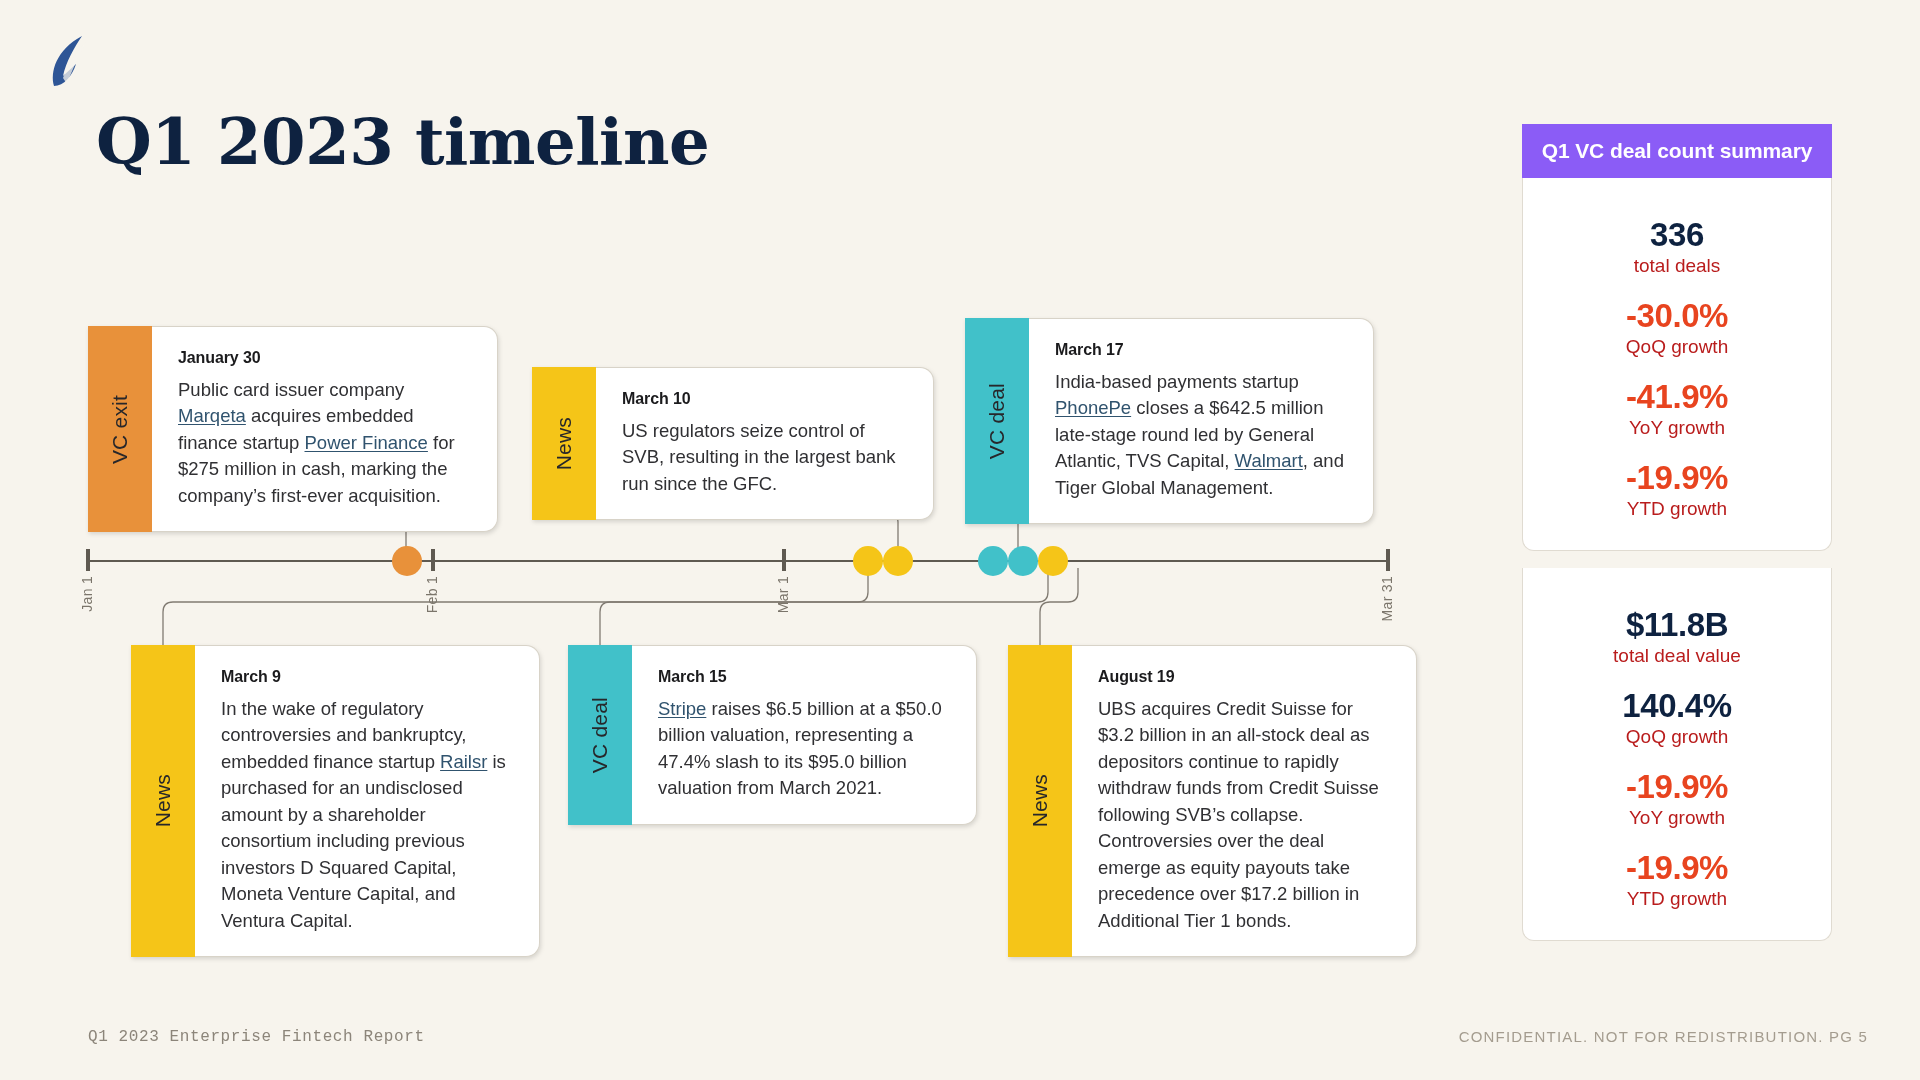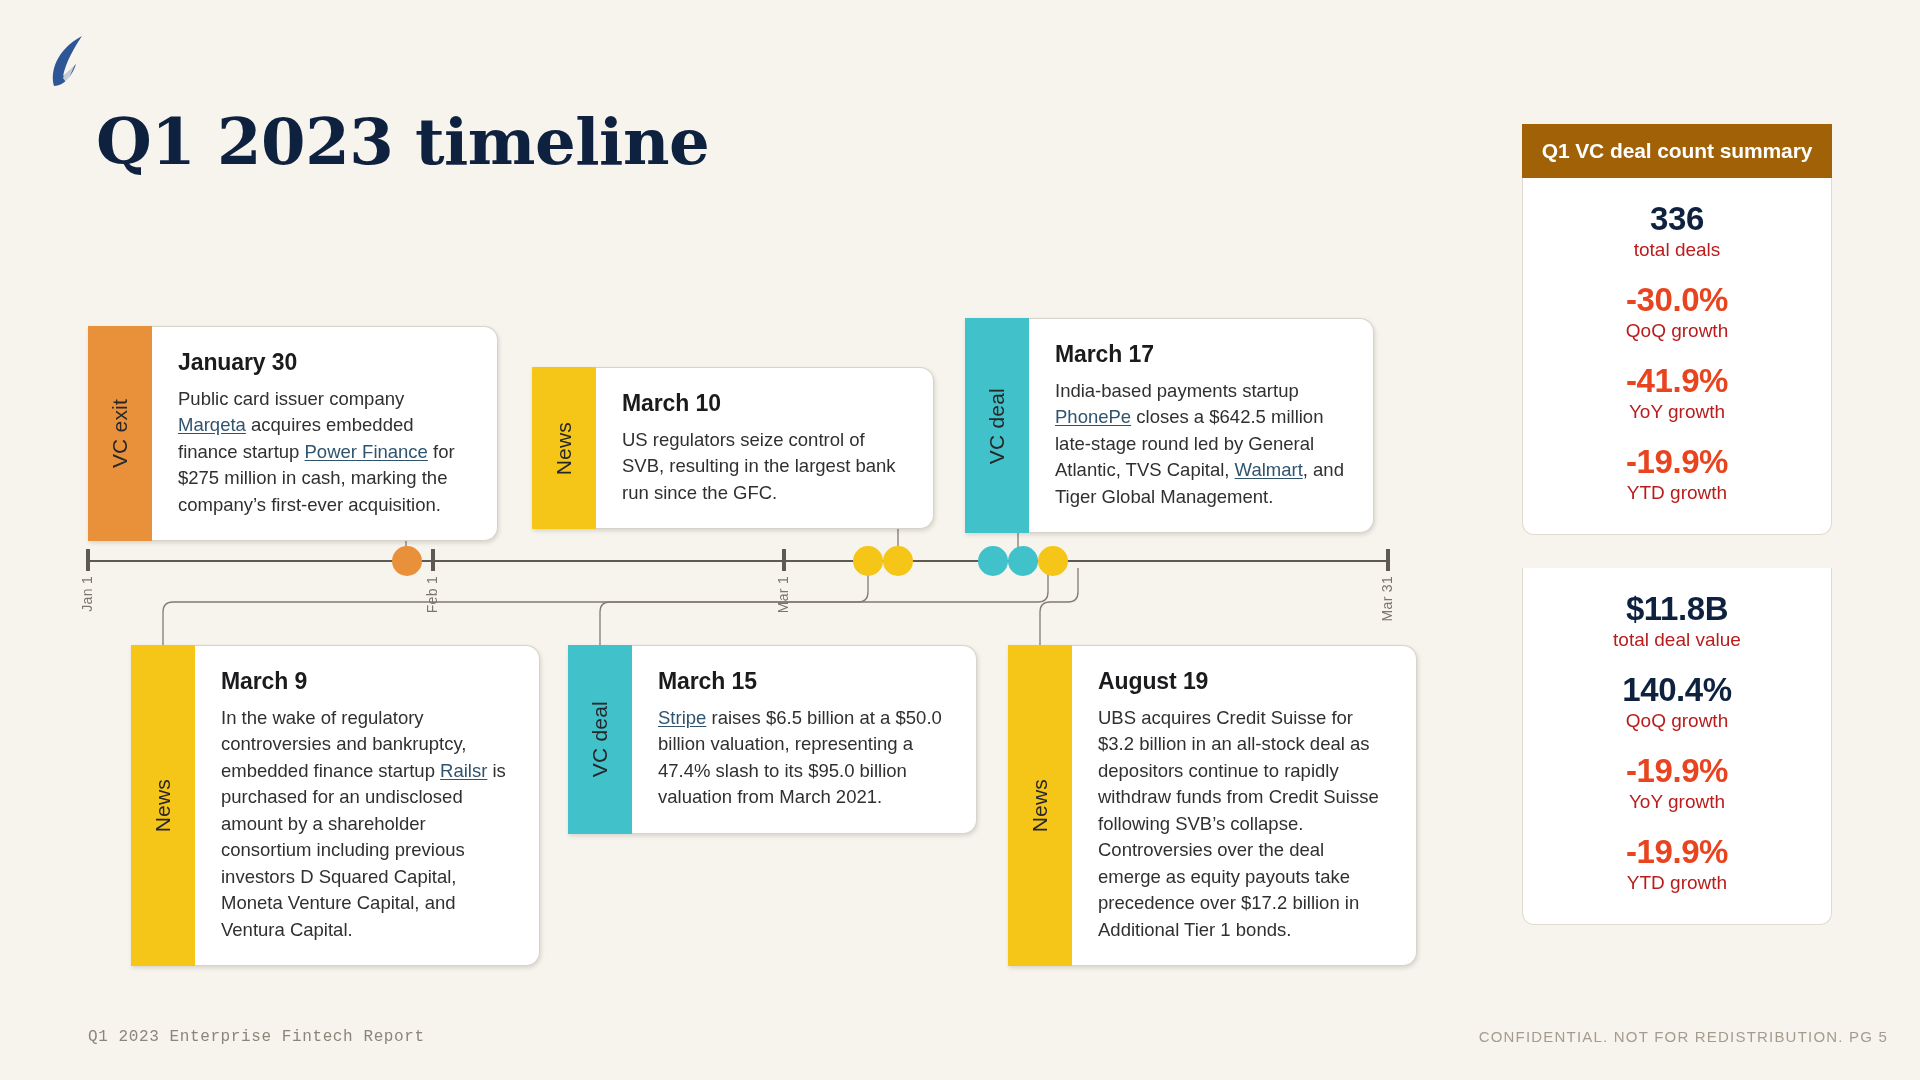--- a/index.html
+++ b/index.html
@@ -61,56 +61,56 @@
     font-family: "Liberation Sans", sans-serif;
     white-space: nowrap;
   }
   .card-body {
     background: #FFFFFF; flex: 1;
     border: 1px solid #D8D3C8; border-left: none;
     border-radius: 0 14px 14px 0;
     padding: 22px 26px 22px 26px;
   }
   .card-date {
-    font-size: 23px; font-weight: 700; color: #1B1B1D;
+    font-size: 16px; font-weight: 700; color: #1B1B1D;
     margin-bottom: 10px; letter-spacing: -0.1px;
   }
   .card-text {
     font-size: 18.5px; line-height: 1.43; color: #303033;
   }
   .card-text a, .card-text .lnk {
     color: #30536E; text-decoration: underline; text-underline-offset: 2px;
   }
 
   
   .panel { position: absolute; width: 310px; }
   .panel-head {
-    background: #a16207; color: #FFFFFF;
+    background: #8b5cf6; color: #FFFFFF;
     font-size: 21px; font-weight: 700;
     padding: 15px 0; text-align: center; letter-spacing: -0.1px;
   }
   .panel-body {
     background: #FFFFFF; border: 1px solid #E0DBD1; border-top: none;
     border-radius: 0 0 12px 12px;
-    padding: 22px 10px 26px; text-align: center;
+    padding: 38px 10px 26px; text-align: center;
   }
   .stat { margin-bottom: 18px; }
   .stat:last-child { margin-bottom: 2px; }
   .stat-val { font-size: 33px; font-weight: 600; line-height: 1.16; letter-spacing: -0.4px; }
   .stat-val.neg { color: #E8441F; }
   .stat-val.pos { color: #0E2240; }
   .stat-lbl { font-size: 19px; color: #b91c1c; line-height: 1.3; }
 
   
   .footer-left {
     position: absolute; left: 88px; top: 1028px;
     font-size: 16px; color: #8C857A; letter-spacing: 0.6px; font-family: Liberation Mono, monospace;
   }
   .footer-right {
-    position: absolute; right: 32px; top: 1028px;
+    position: absolute; right: 52px; top: 1028px;
     font-size: 15px; color: #A49C8F; letter-spacing: 1.2px;
   }
 </style>
 </head>
 <body>
 
 <div class="slide">
 
   <div class="logo">
     <svg viewBox="0 0 72 66" width="72" height="66" aria-hidden="true">

